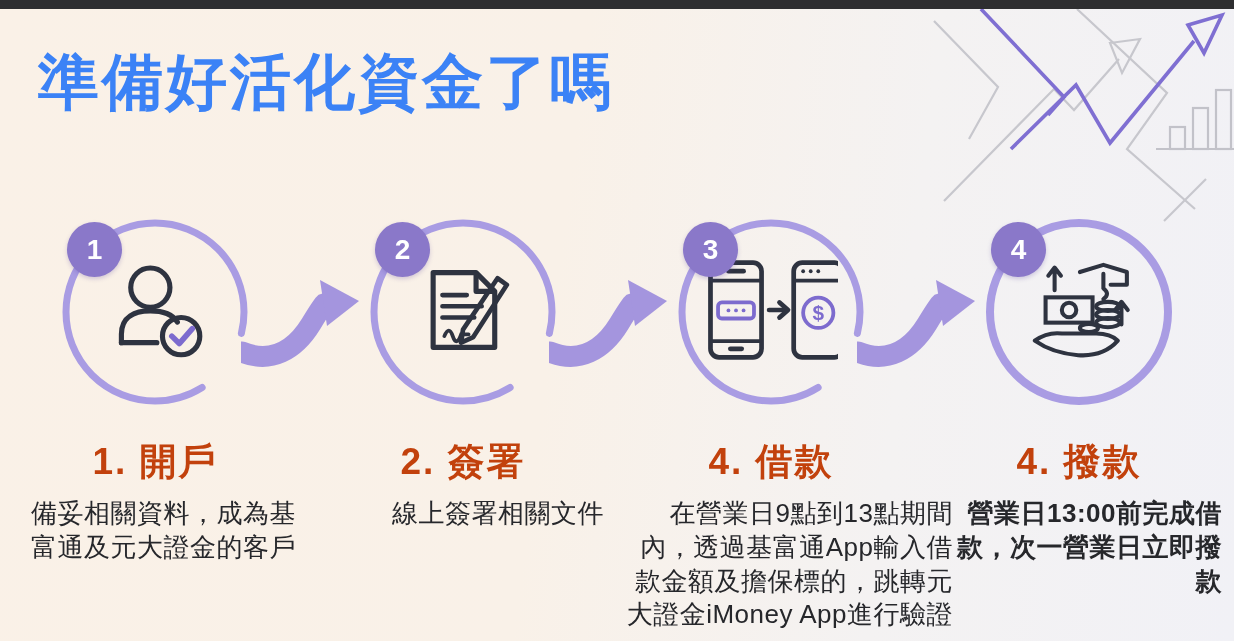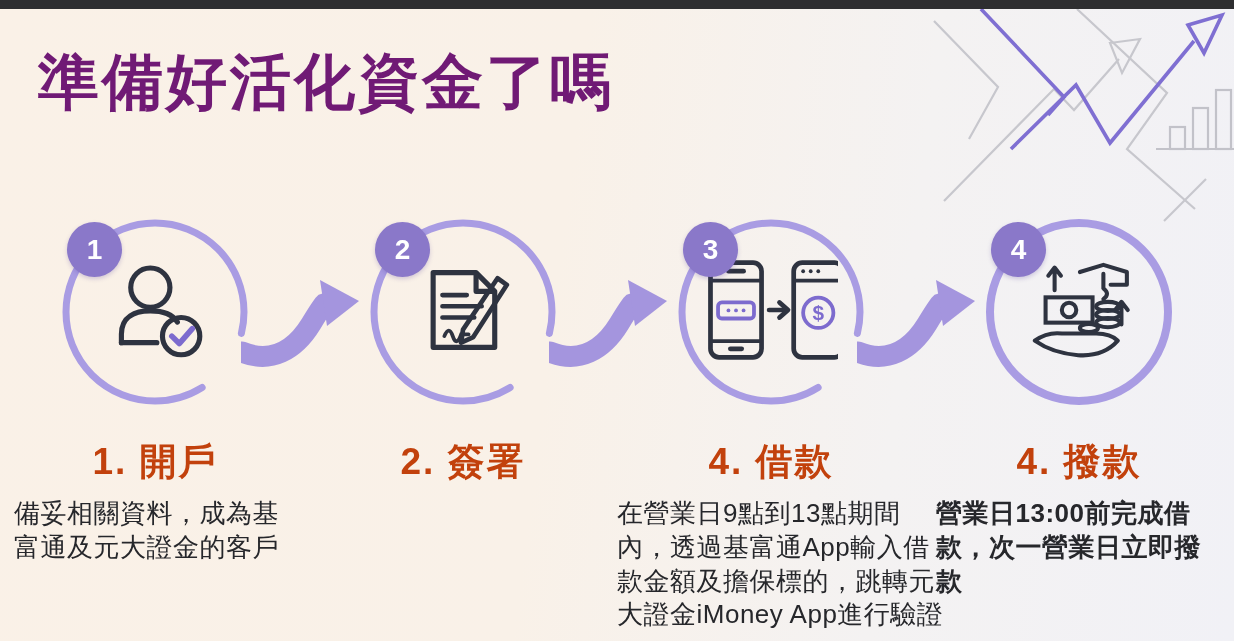--- a/index.html
+++ b/index.html
@@ -6,36 +6,36 @@
   html,body { width:1234px; height:641px; overflow:hidden; }
   body {
     font-family:"Liberation Sans","DejaVu Sans",sans-serif;
     background:linear-gradient(97deg,#faf1e7 0%,#f9f1e8 45%,#f4f2f2 72%,#f1f1f6 100%);
     position:relative;
   }
   .top-strip{ position:absolute; top:0; left:0; width:1234px; height:9px; background:#2e2e30; z-index:5;}
   .deco{ position:absolute; top:9px; right:0; z-index:0; }
   h1.page-title{
     position:absolute; top:42px; left:38px;
-    font-size:61px; font-weight:bold; color:#701a75; letter-spacing:3px; z-index:2;
+    font-size:61px; font-weight:bold; color:#3b82f6; letter-spacing:3px; z-index:2;
   }
   .steps{ position:absolute; top:197px; left:1px; width:1232px; height:444px; display:flex; z-index:2; }
   .step{ width:308px; position:relative; }
   .ring-wrap{ width:186px; height:186px; margin:22px auto 0; position:relative; }
   .ring-wrap svg.ring{ position:absolute; top:0; left:0; }
   .badge{
     position:absolute; left:5px; top:3px; width:55px; height:55px; border-radius:50%;
     background:#8a78c9; color:#ffffff; font-size:28px; font-weight:bold;
     display:flex; align-items:center; justify-content:center; z-index:3;
     box-shadow:0 2px 4px rgba(90,70,160,.25);
   }
   .icon-box{ position:absolute; left:50%; top:50%; transform:translate(-50%,-50%); z-index:2;}
   h3.step-heading{ margin-top:32px; text-align:center; font-size:37px; font-weight:bold; color:#c2410c; letter-spacing:2px;}
   p.step-desc{
-    margin:10px auto 0; text-align:left; font-size:26px; line-height:1.3;
+    margin:10px auto 0; text-align:right; font-size:26px; line-height:1.3;
     color:#26272b; width:282px; letter-spacing:0.5px;
   }
   .step:nth-child(3) p.step-desc{ width:336px; }
   .step:nth-child(4) p.step-desc{ width:286px;font-weight:bold; }
   .connector{ position:absolute; top:75px; z-index:1; }
   .connector.c1{ left:240px; } .connector.c2{ left:548px; } .connector.c3{ left:856px; }
 </style>
 </head>
 <body>
 
@@ -96,20 +96,21 @@
         <svg width="112" height="112" viewBox="0 0 120 120" fill="none">
           <path d="M28 20 H74 L94 40 V100 H28 Z" stroke="#2e3340" stroke-width="5.5" stroke-linejoin="round"></path>
           <path d="M74 20 V40 H94" stroke="#2e3340" stroke-width="5.5" stroke-linejoin="round"></path>
           <path d="M38 44 H64 M38 56 H80 M38 68 H72" stroke="#2e3340" stroke-width="5" stroke-linecap="round"></path>
           <path d="M40 88 q5 -12 9 0 t9 -2 l8 0" stroke="#2e3340" stroke-width="4" stroke-linecap="round"></path>
           <path d="M97 26 l10 7 -36 56 -13 6 2 -14 z" stroke="#2e3340" stroke-width="5" stroke-linejoin="round"></path>
         </svg>
       </div>
     </div>
     <h3 class="step-heading">2. 簽署</h3>
+    <p class="step-desc">線上簽署相關文件</p>
   </div>
 
   <div class="step">
     <div class="ring-wrap">
       <svg class="ring" width="186" height="186">
         <circle cx="93" cy="93" r="89" fill="none" stroke="#a99ce3" stroke-width="7" pathLength="360" stroke-dasharray="14 44 302" stroke-linecap="round"></circle>
       </svg>
       <div class="badge">3</div>
       <div class="icon-box">
         <svg width="134" height="104" viewBox="0 0 140 110" fill="none">

